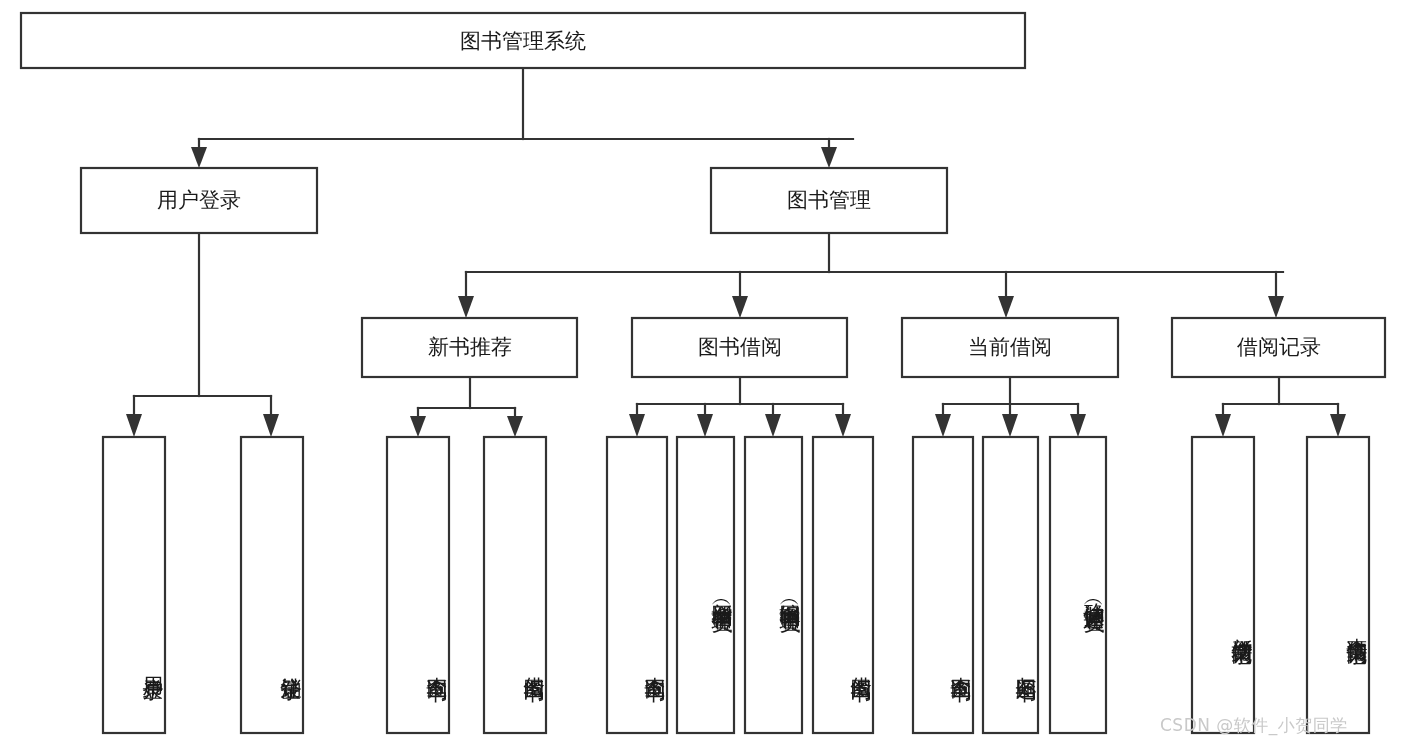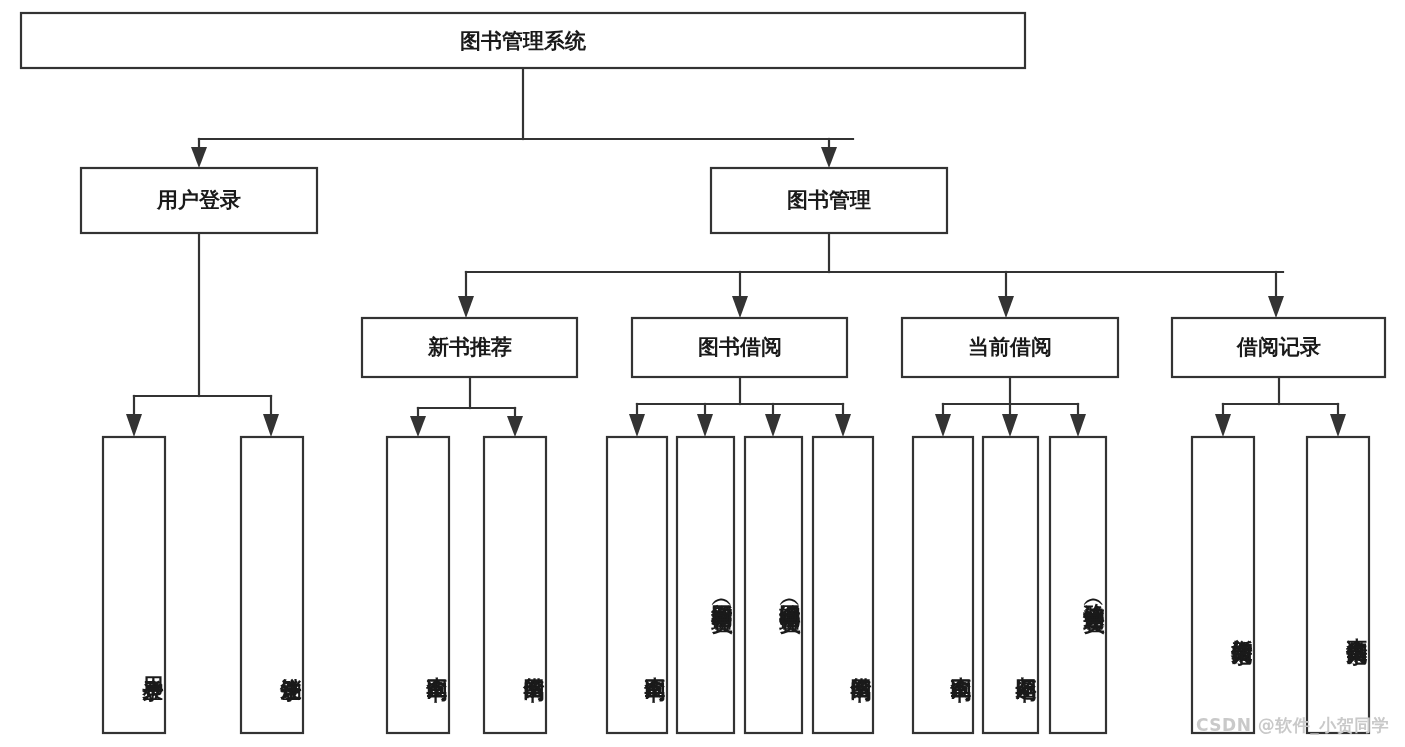--- a/index.html
+++ b/index.html
@@ -10,21 +10,20 @@
   }
   body {
     font-family: "DejaVu Sans", "Liberation Sans", sans-serif;
   }
   #diagram-root {
     position: relative;
     width: 1405px;
     height: 747px;
     background: #ffffff;
     overflow: hidden;
-    font-weight: bold;
   }
   svg#diagram-svg {
     position: absolute;
     left: 0;
     top: 0;
     width: 1405px;
     height: 747px;
     display: block;
   }
   .node-box {
@@ -222,15 +221,15 @@
   <div class="leaf-label" style="left:745px; top:437px; width:57px; height:296px; padding-top:8px;">编辑图书（管理员）</div>
   <div class="leaf-label" style="left:813px; top:437px; width:60px; height:296px; padding-top:78px;">借阅图书</div>
 
   <div class="leaf-label" style="left:913px; top:437px; width:60px; height:296px; padding-top:78px;">查询图书</div>
   <div class="leaf-label" style="left:983px; top:437px; width:55px; height:296px; padding-top:78px;">归还图书</div>
   <div class="leaf-label" style="left:1050px; top:437px; width:56px; height:296px; padding-top:8px;">确认归还（管理员）</div>
 
   <div class="leaf-label" style="left:1192px; top:437px; width:62px; height:296px; padding-top:40px;">新增借阅记录</div>
   <div class="leaf-label" style="left:1307px; top:437px; width:62px; height:296px; padding-top:40px;">查询借阅记录</div>
 
-  <div class="watermark" style="left:1196px; top:714px;">CSDN @软件_小贺同学</div>
+  <div class="watermark" style="left:1160px; top:714px;">CSDN @软件_小贺同学</div>
 
 </div>
 
 </body></html>

